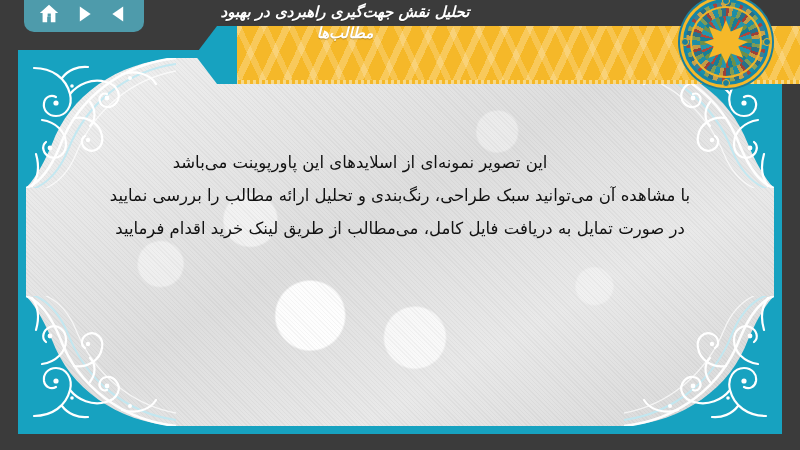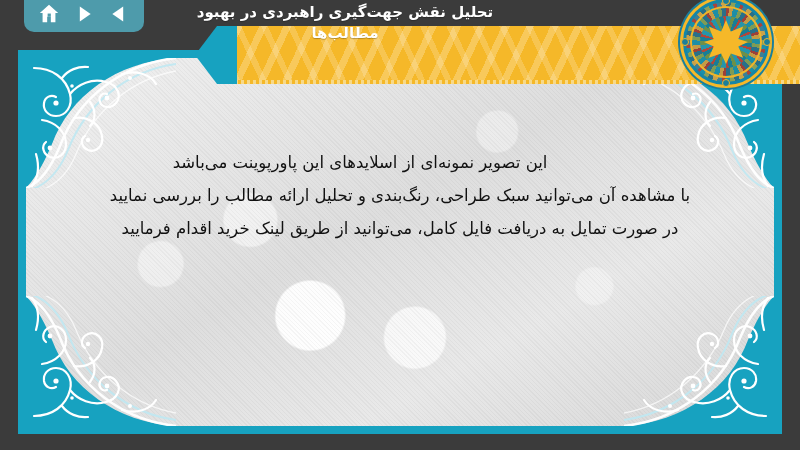--- a/index.html
+++ b/index.html
@@ -89,21 +89,21 @@
     padding-right: 110px;
     padding-top: 2px;
     color: #ffffff;
     font-size: 15px;
     font-weight: bold;
     line-height: 21px;
     direction: rtl;
     pointer-events: none;
     text-shadow: 0 1px 1px rgba(0,0,0,.25);
   }
-  .title-line { white-space: nowrap; }
+  .title-line { white-space: nowrap; font-style: italic; }
 
   
   #medallion {
     position: absolute;
     right: 28px; top: -4px;
     width: 92px; height: 92px;
     border-radius: 50%;
     z-index: 35;
     background: #f5b829;
     box-shadow: 0 0 0 2px #1a7f9c;
@@ -388,20 +388,20 @@
             <circle cx="62" cy="82" r="2.2"></circle>
             <circle cx="104" cy="20" r="2"></circle>
             <circle cx="46" cy="28" r="1.8"></circle>
           </g>
         </svg>
       </div>
 
       <div id="body-text">
         <div class="body-line l1">این تصویر نمونه‌ای از اسلایدهای این پاورپوینت می‌باشد</div>
         <div class="body-line">با مشاهده آن می‌توانید سبک طراحی، رنگ‌بندی و تحلیل ارائه مطالب را بررسی نمایید</div>
-        <div class="body-line">در صورت تمایل به دریافت فایل کامل، می‌توانید از طریق لینک خرید اقدام فرمایید</div>
+        <div class="body-line">در صورت تمایل به دریافت فایل کامل، می‌مطالب از طریق لینک خرید اقدام فرمایید</div>
       </div>
 
     </div>
   </div>
 
   <div id="bottom-strip"></div>
 </div>
 
 </body></html>

